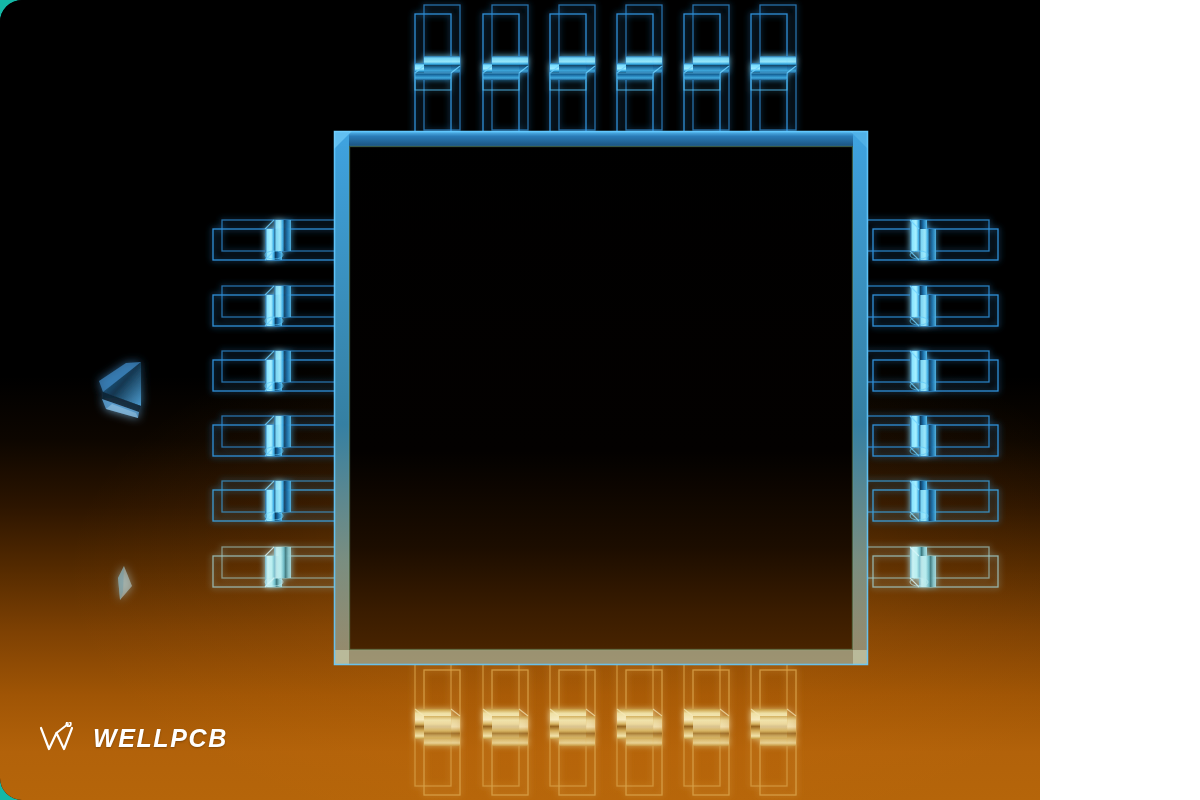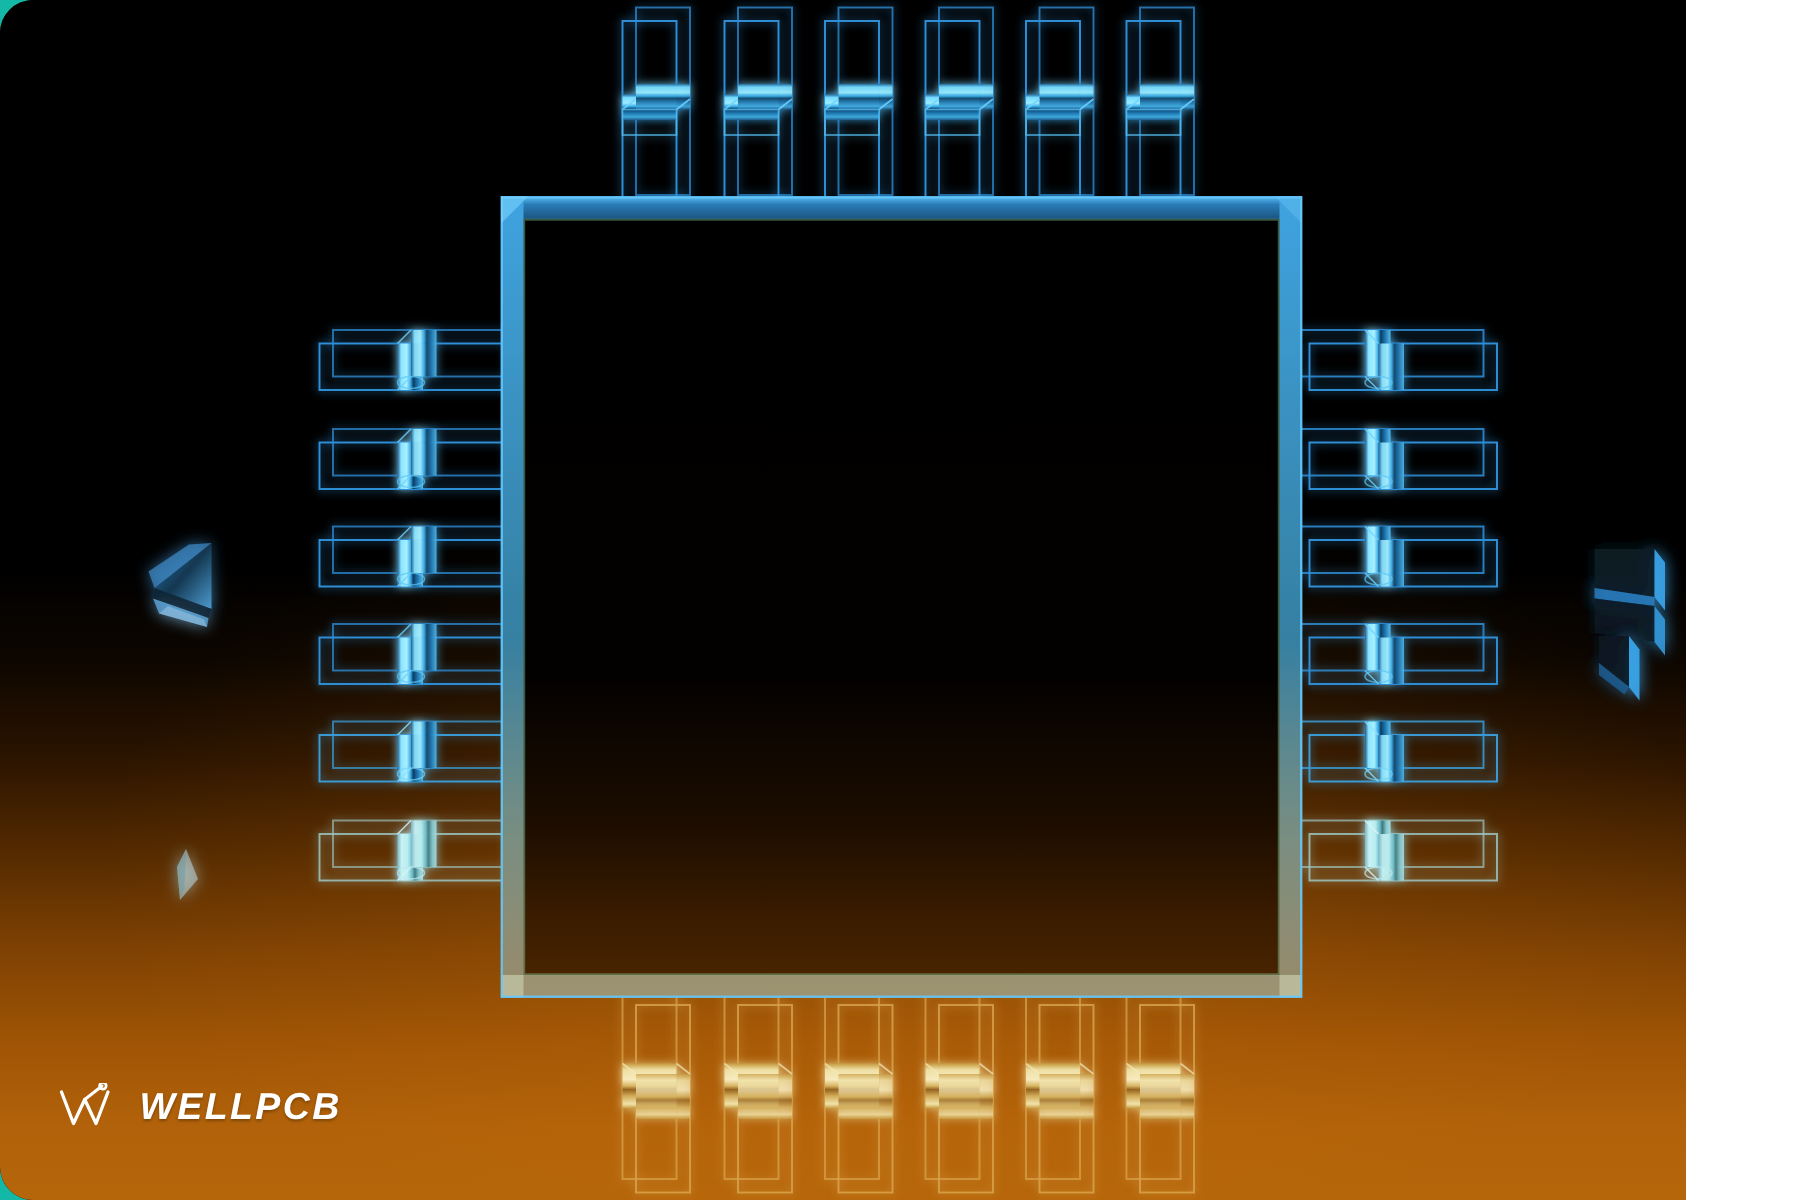--- a/index.html
+++ b/index.html
@@ -4,21 +4,21 @@
 <title>WellPCB QFP Chip Illustration</title>
 <style>
   html, body {
     margin: 0;
     padding: 0;
     background: #ffffff;
     font-family: "Liberation Sans", sans-serif;
   }
   #stage {
     position: relative;
-    width: 1124px;
+    width: 1040px;
     height: 800px;
     background: #14b8a6;
     overflow: hidden;
   }
   
   #card {
     position: absolute;
     left: 0; top: 0;
     width: 1200px;
     height: 800px;

